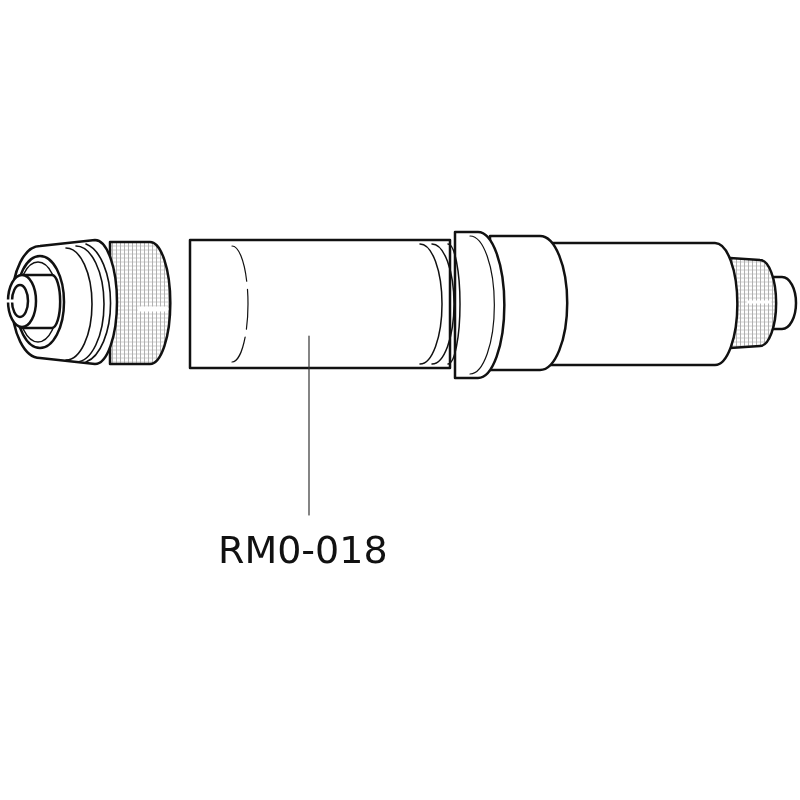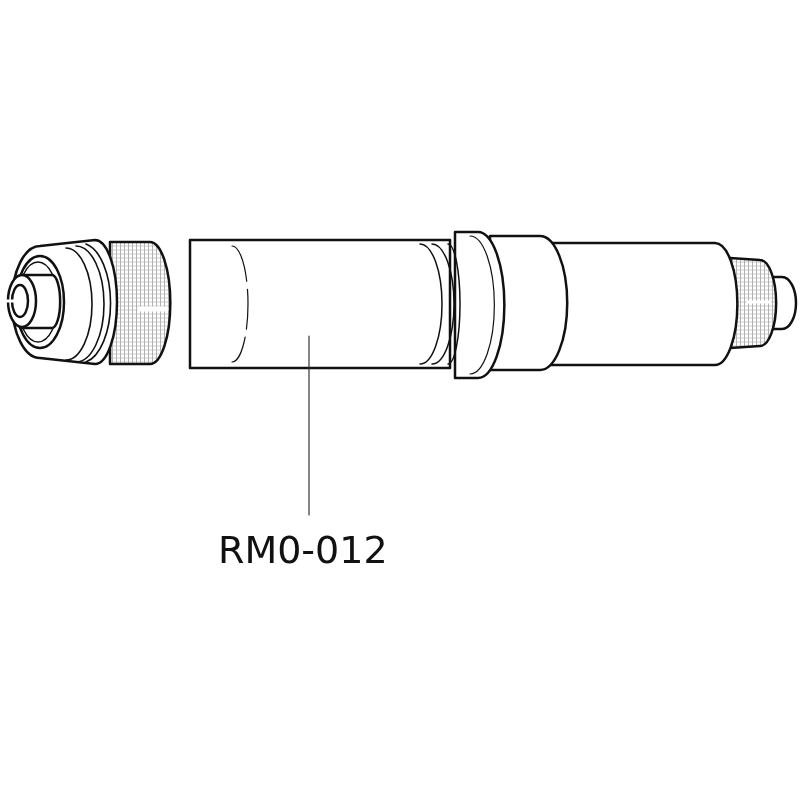--- a/index.html
+++ b/index.html
@@ -71,14 +71,14 @@
     <g>
       <path d="M22 275 L52 275 A8 26 0 0 1 52 328 L22 328 Z"></path>
       <ellipse cx="22" cy="301" rx="14" ry="26"></ellipse>
       <ellipse cx="20" cy="301" rx="8" ry="16"></ellipse>
       <line x1="6" y1="301" x2="14" y2="301" stroke="#fff" stroke-width="3"></line>
     </g>
 
     <line x1="309" y1="336" x2="309" y2="515" stroke="#333" stroke-width="1.2"></line>
   </svg>
 
-  <div class="label">RM0-012</div>
+  <div class="label">RM0-018</div>
 </div>
 
 </body></html>

